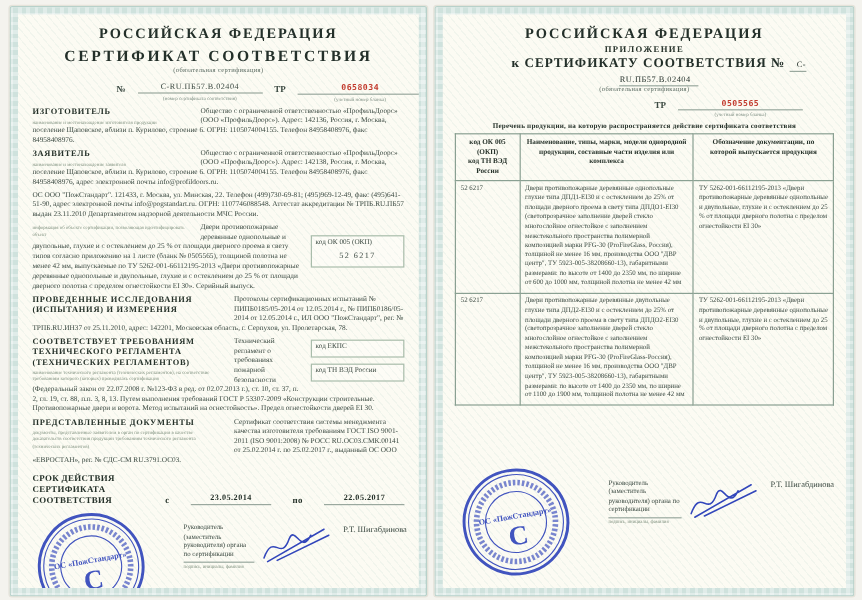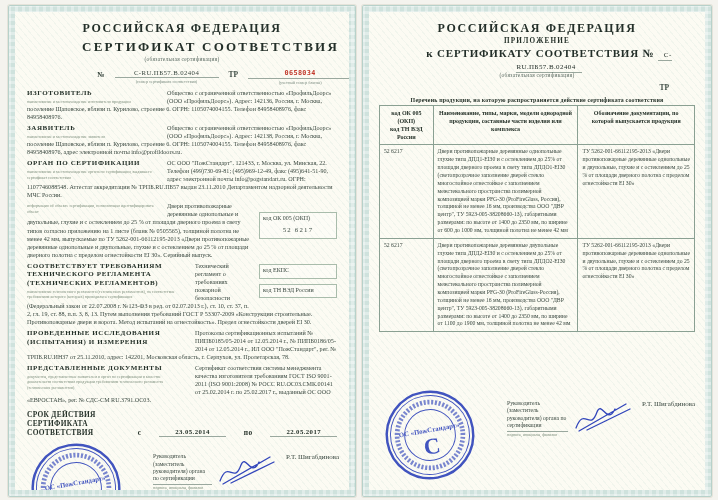--- a/index.html
+++ b/index.html
@@ -21,21 +21,21 @@
   }
   .page.left  { left:8px;   width:348px; }
   .page.right { left:362px; width:350px; }
   .paper {
     width:100%; height:100%; position:relative; overflow:hidden;
     background-color:#fcfbf3;
     background-image: repeating-linear-gradient(50deg, rgba(150,193,182,.10) 0 1px, rgba(0,0,0,0) 1px 5px);
     padding:4px 10px;
   }
   .country { text-align:center; font-weight:bold; font-size:12px; letter-spacing:1.6px; color:#232f29; margin-top:5px; }
-  .cert-title { text-align:right; font-weight:bold; font-size:13px; letter-spacing:2.2px; color:#232f29; margin-top:3px; }
+  .cert-title { text-align:center; font-weight:bold; font-size:13px; letter-spacing:2.2px; color:#232f29; margin-top:3px; }
   .subtitle { text-align:center; font-size:5.4px; color:#5a6a61; margin-top:1px; letter-spacing:.3px; }
 
   .numrow { display:flex; align-items:flex-start; gap:10px; margin:7px 0 4px 72px; font-size:7px; }
   .numlabel { font-weight:bold; font-size:7.5px; padding-top:1px; }
   .fld { display:inline-block; text-align:center; }
   .fld .val { display:block; min-width:104px; border-bottom:.5px solid #9aa89e; padding:0 6px 1px; font-size:6.8px; letter-spacing:.4px; }
   .fld .cap { display:block; font-size:4.2px; color:#7e8e83; margin-top:1px; }
   .rednum { color:#c23a2d; font-weight:bold; font-family:"DejaVu Sans Mono",monospace; letter-spacing:2px; font-size:7.5px; }
 
   .sec { margin:3px 2px 3px 2px; font-size:6.1px; line-height:1.32; }
@@ -111,61 +111,57 @@
 
     <div class="sec">
       <div class="lbl">
         <span class="lbl-main">ЗАЯВИТЕЛЬ</span>
         <span class="lbl-sub">наименование и местонахождение заявителя</span>
       </div>
       <div class="txt">Общество с ограниченной ответственностью «ПрофильДоорс» (ООО «ПрофильДоорс»). Адрес: 142138, Россия, г. Москва, поселение Щаповское, вблизи п. Курилово, строение 6. ОГРН: 1105074004155. Телефон 84958408976, факс 84958408976, адрес электронной почты info@profildoors.ru.</div>
     </div>
 
     <div class="sec">
-      <div class="lbl">
-        <span class="lbl-main">ОРГАН ПО СЕРТИФИКАЦИИ</span>
-        <span class="lbl-sub">наименование и местонахождение органа по сертификации, выдавшего сертификат соответствия</span>
-      </div>
       <div class="txt">ОС ООО "ПожСтандарт". 121433, г. Москва, ул. Минская, 22. Телефон (499)730-69-81; (495)969-12-49, факс (495)641-51-90, адрес электронной почты info@pogstandart.ru. ОГРН: 1107746088548. Аттестат аккредитации № ТРПБ.RU.ПБ57 выдан 23.11.2010 Департаментом надзорной деятельности МЧС России.</div>
     </div>
 
     <div class="sec">
       <div class="codes-right">
         <div class="codebox">
           <span class="cb-l">код ОК 005 (ОКП)</span>
           <span class="cb-v">52 6217</span>
         </div>
       </div>
       <div class="lbl">
         <span class="lbl-sub">информация об объекте сертификации, позволяющая идентифицировать объект</span>
       </div>
       <div class="txt">Двери противопожарные деревянные однопольные и двупольные, глухие и с остеклением до 25 % от площади дверного проема в свету типов согласно приложению на 1 листе (бланк № 0505565), толщиной полотна не менее 42 мм, выпускаемые по ТУ 5262-001-66112195-2013 «Двери противопожарные деревянные однопольные и двупольные, глухие и с остеклением до 25 % от площади дверного полотна с пределом огнестойкости EI 30». Серийный выпуск.</div>
     </div>
 
     <div class="sec wide">
+      <div class="lbl">
+        <span class="lbl-main">ПРОВЕДЕННЫЕ ИССЛЕДОВАНИЯ (ИСПЫТАНИЯ) И ИЗМЕРЕНИЯ</span>
+      </div>
+      <div class="txt">Протоколы сертификационных испытаний № ПИПБ0185/05-2014 от 12.05.2014 г., № ПИПБ0186/05-2014 от 12.05.2014 г., ИЛ ООО "ПожСтандарт", рег. № ТРПБ.RU.ИН37 от 25.11.2010, адрес: 142201, Московская область, г. Серпухов, ул. Пролетарская, 78.</div>
+    </div>
+
+    <div class="sec wide">
       <div class="codes-right2">
         <div class="codebox">
           <span class="cb-l">код ЕКПС</span>
         </div>
         <div class="codebox">
           <span class="cb-l">код ТН ВЭД России</span>
         </div>
       </div>
       <div class="lbl">
         <span class="lbl-main">СООТВЕТСТВУЕТ ТРЕБОВАНИЯМ ТЕХНИЧЕСКОГО РЕГЛАМЕНТА (ТЕХНИЧЕСКИХ РЕГЛАМЕНТОВ)</span>
         <span class="lbl-sub">наименование технического регламента (технических регламентов), на соответствие требованиям которого (которых) проводилась сертификация</span>
       </div>
       <div class="txt">Технический регламент о требованиях пожарной безопасности (Федеральный закон от 22.07.2008 г. №123-ФЗ в ред. от 02.07.2013 г.), ст. 10, ст. 37, п. 2, гл. 19, ст. 88, п.п. 3, 8, 13. Путем выполнения требований ГОСТ Р 53307-2009 «Конструкции строительные. Противопожарные двери и ворота. Метод испытаний на огнестойкость». Предел огнестойкости дверей EI 30.</div>
-    </div>
-
-    <div class="sec wide">
-      <div class="lbl">
-        <span class="lbl-main">ПРОВЕДЕННЫЕ ИССЛЕДОВАНИЯ (ИСПЫТАНИЯ) И ИЗМЕРЕНИЯ</span>
-      </div>
-      <div class="txt">Протоколы сертификационных испытаний № ПИПБ0185/05-2014 от 12.05.2014 г., № ПИПБ0186/05-2014 от 12.05.2014 г., ИЛ ООО "ПожСтандарт", рег. № ТРПБ.RU.ИН37 от 25.11.2010, адрес: 142201, Московская область, г. Серпухов, ул. Пролетарская, 78.</div>
     </div>
 
     <div class="sec wide">
       <div class="lbl">
         <span class="lbl-main">ПРЕДСТАВЛЕННЫЕ ДОКУМЕНТЫ</span>
         <span class="lbl-sub">документы, представленные заявителем в орган по сертификации в качестве доказательств соответствия продукции требованиям технического регламента (технических регламентов)</span>
       </div>
       <div class="txt">Сертификат соответствия системы менеджмента качества изготовителя требованиям ГОСТ ISO 9001-2011 (ISO 9001:2008) № РОСС RU.ОС03.СМК.00141 от 25.02.2014 г. по 25.02.2017 г., выданный ОС ООО «ЕВРОСТАН», рег. № СДС-СМ RU.3791.ОС03.</div>
     </div>
 
@@ -212,20 +208,24 @@
     <div class="country">РОССИЙСКАЯ ФЕДЕРАЦИЯ</div>
     <div class="annex-label">ПРИЛОЖЕНИЕ</div>
     <div class="annex-title">
       <span>к СЕРТИФИКАТУ СООТВЕТСТВИЯ  №</span>
       <span class="annex-num">C-RU.ПБ57.В.02404</span>
     </div>
     <div class="subtitle">(обязательная сертификация)</div>
 
     <div class="tr-row">
       <span class="numlabel">ТР</span>
+      <span class="fld">
+        <span class="val rednum">0505565</span>
+        <span class="cap">(учетный номер бланка)</span>
+      </span>
     </div>
 
     <div class="tbl-caption">Перечень продукции, на которую распространяется действие сертификата соответствия</div>
 
     <table class="products">
       <colgroup>
           <col style="width:17%">
           <col style="width:46%">
           <col style="width:37%">
         </colgroup>

